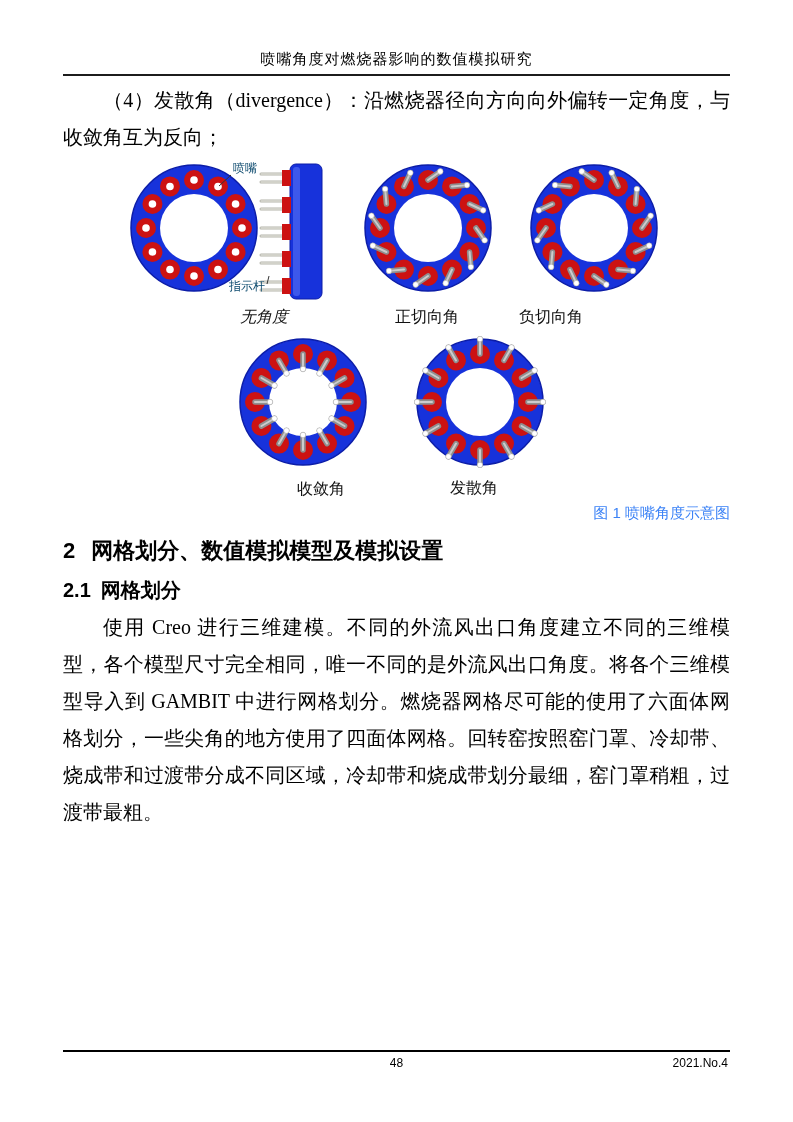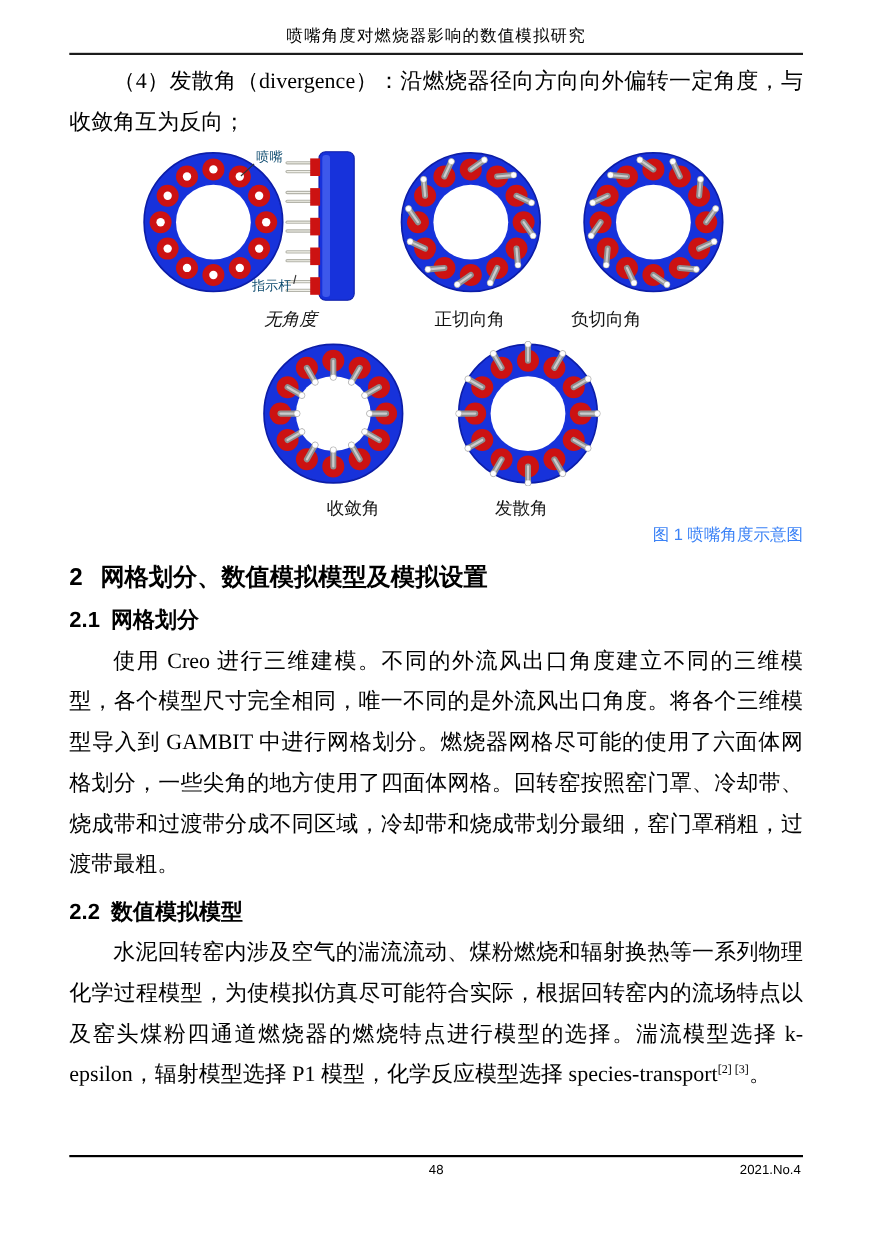--- a/index.html
+++ b/index.html
@@ -1,17 +1,17 @@
 <!DOCTYPE html>
 <html><head>
 <meta charset="utf-8">
 <style>
   html,body{margin:0;padding:0;background:#ffffff;}
   .page{position:relative;width:793px;height:1122px;background:#fff;color:#000;overflow:hidden;}
-  .header-title{padding-top:24px;text-align:center;font:15px/18px "Liberation Serif",serif;letter-spacing:1px;}
+  .header-title{padding-top:50px;text-align:center;font:15px/18px "Liberation Serif",serif;letter-spacing:1px;}
   .header-rule{margin:6px 63px 0 63px;border-top:2px solid #1c1c1c;height:0;}
   .content{margin:0 63px;}
   p.body-text{margin:0;font:20px/37px "Liberation Serif",serif;text-align:justify;text-indent:2em;}
   p.intro-first{margin-top:6px;}
   .figure-block{position:relative;height:362px;margin-top:6px;}
   .diag{position:absolute;}
   .overlay{position:absolute;left:0;top:0;pointer-events:none;}
   .ann{position:absolute;font:12px/13px "Liberation Serif",serif;color:#0c4a6e;}
   .fig-label{position:absolute;transform:translateX(-50%);font:16px/18px "Liberation Sans",sans-serif;color:#111;white-space:nowrap;}
   .fig-caption{position:absolute;left:0;right:0;text-align:right;font:15px/17px "Liberation Sans",sans-serif;color:#3b82f6;}
@@ -320,22 +320,20 @@
       <div class="fig-label" style="left:411px;top:318px;font-family:Liberation Mono, monospace;">发散角</div>
 
       <div class="fig-caption" style="top:342px;">图 1 喷嘴角度示意图</div>
     </div>
 
     <h2 class="h-sec"><span class="num">2</span><span>网格划分、数值模拟模型及模拟设置</span></h2>
 
     <h3 class="h-sub"><span class="num">2.1</span><span>网格划分</span></h3>
     <p class="body-text after-h">使用 Creo 进行三维建模。不同的外流风出口角度建立不同的三维模型，各个模型尺寸完全相同，唯一不同的是外流风出口角度。将各个三维模型导入到 GAMBIT 中进行网格划分。燃烧器网格尽可能的使用了六面体网格划分，一些尖角的地方使用了四面体网格。回转窑按照窑门罩、冷却带、烧成带和过渡带分成不同区域，冷却带和烧成带划分最细，窑门罩稍粗，过渡带最粗。</p>
 
-    <h3 class="h-sub"><span class="num">2.2</span><span>数值模拟模型</span></h3>
-    <p class="body-text after-h"><span>水泥回转窑内涉及空气的湍流流动、煤粉燃烧和辐射换热等一系列物理化学过程模型，为使模拟仿真尽可能符合实际，根据回转窑内的流场特点以及窑头煤粉四通道燃烧器的燃烧特点进行模型的选择。湍流模型选择 k-epsilon，辐射模型选择 P1 模型，化学反应模型选择 species-transport</span><sup class="ref">[2] [3]</sup><span>。</span></p>
 
   </div>
 
   <div class="footer">
     <div class="footer-rule"></div>
     <div class="footer-page">48</div>
     <div class="footer-issue">2021.No.4</div>
   </div>
 
 </div>

